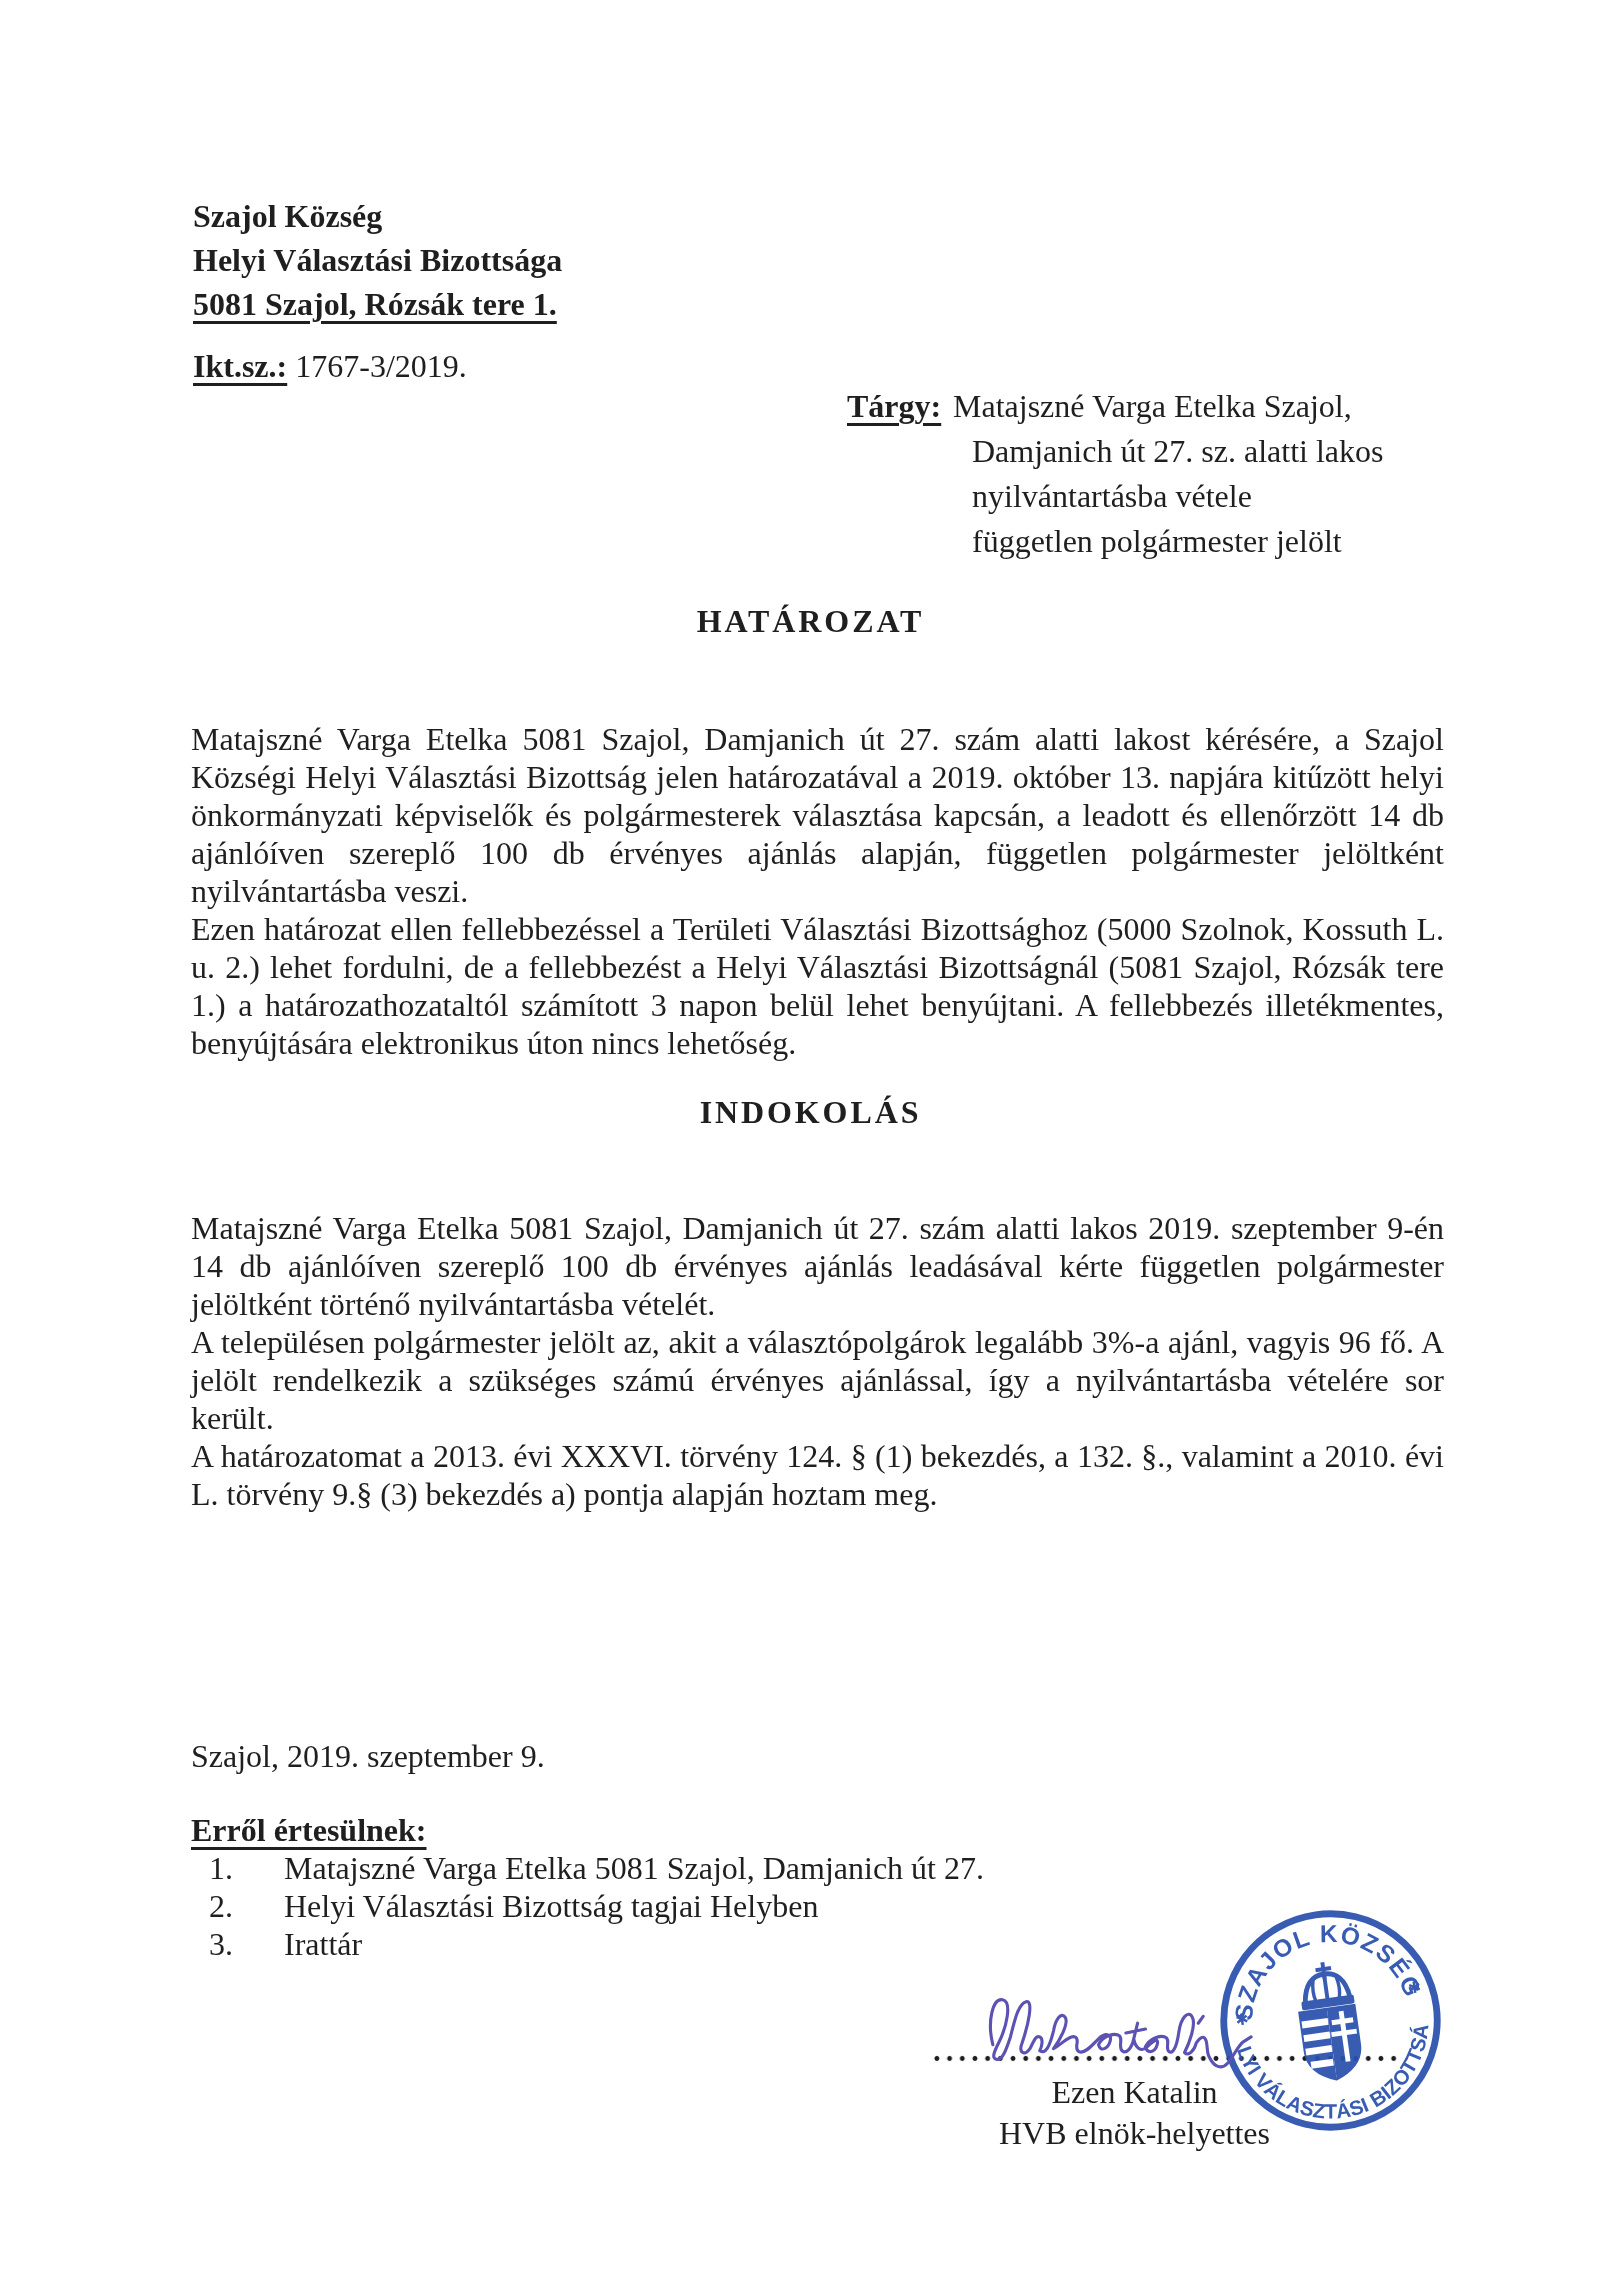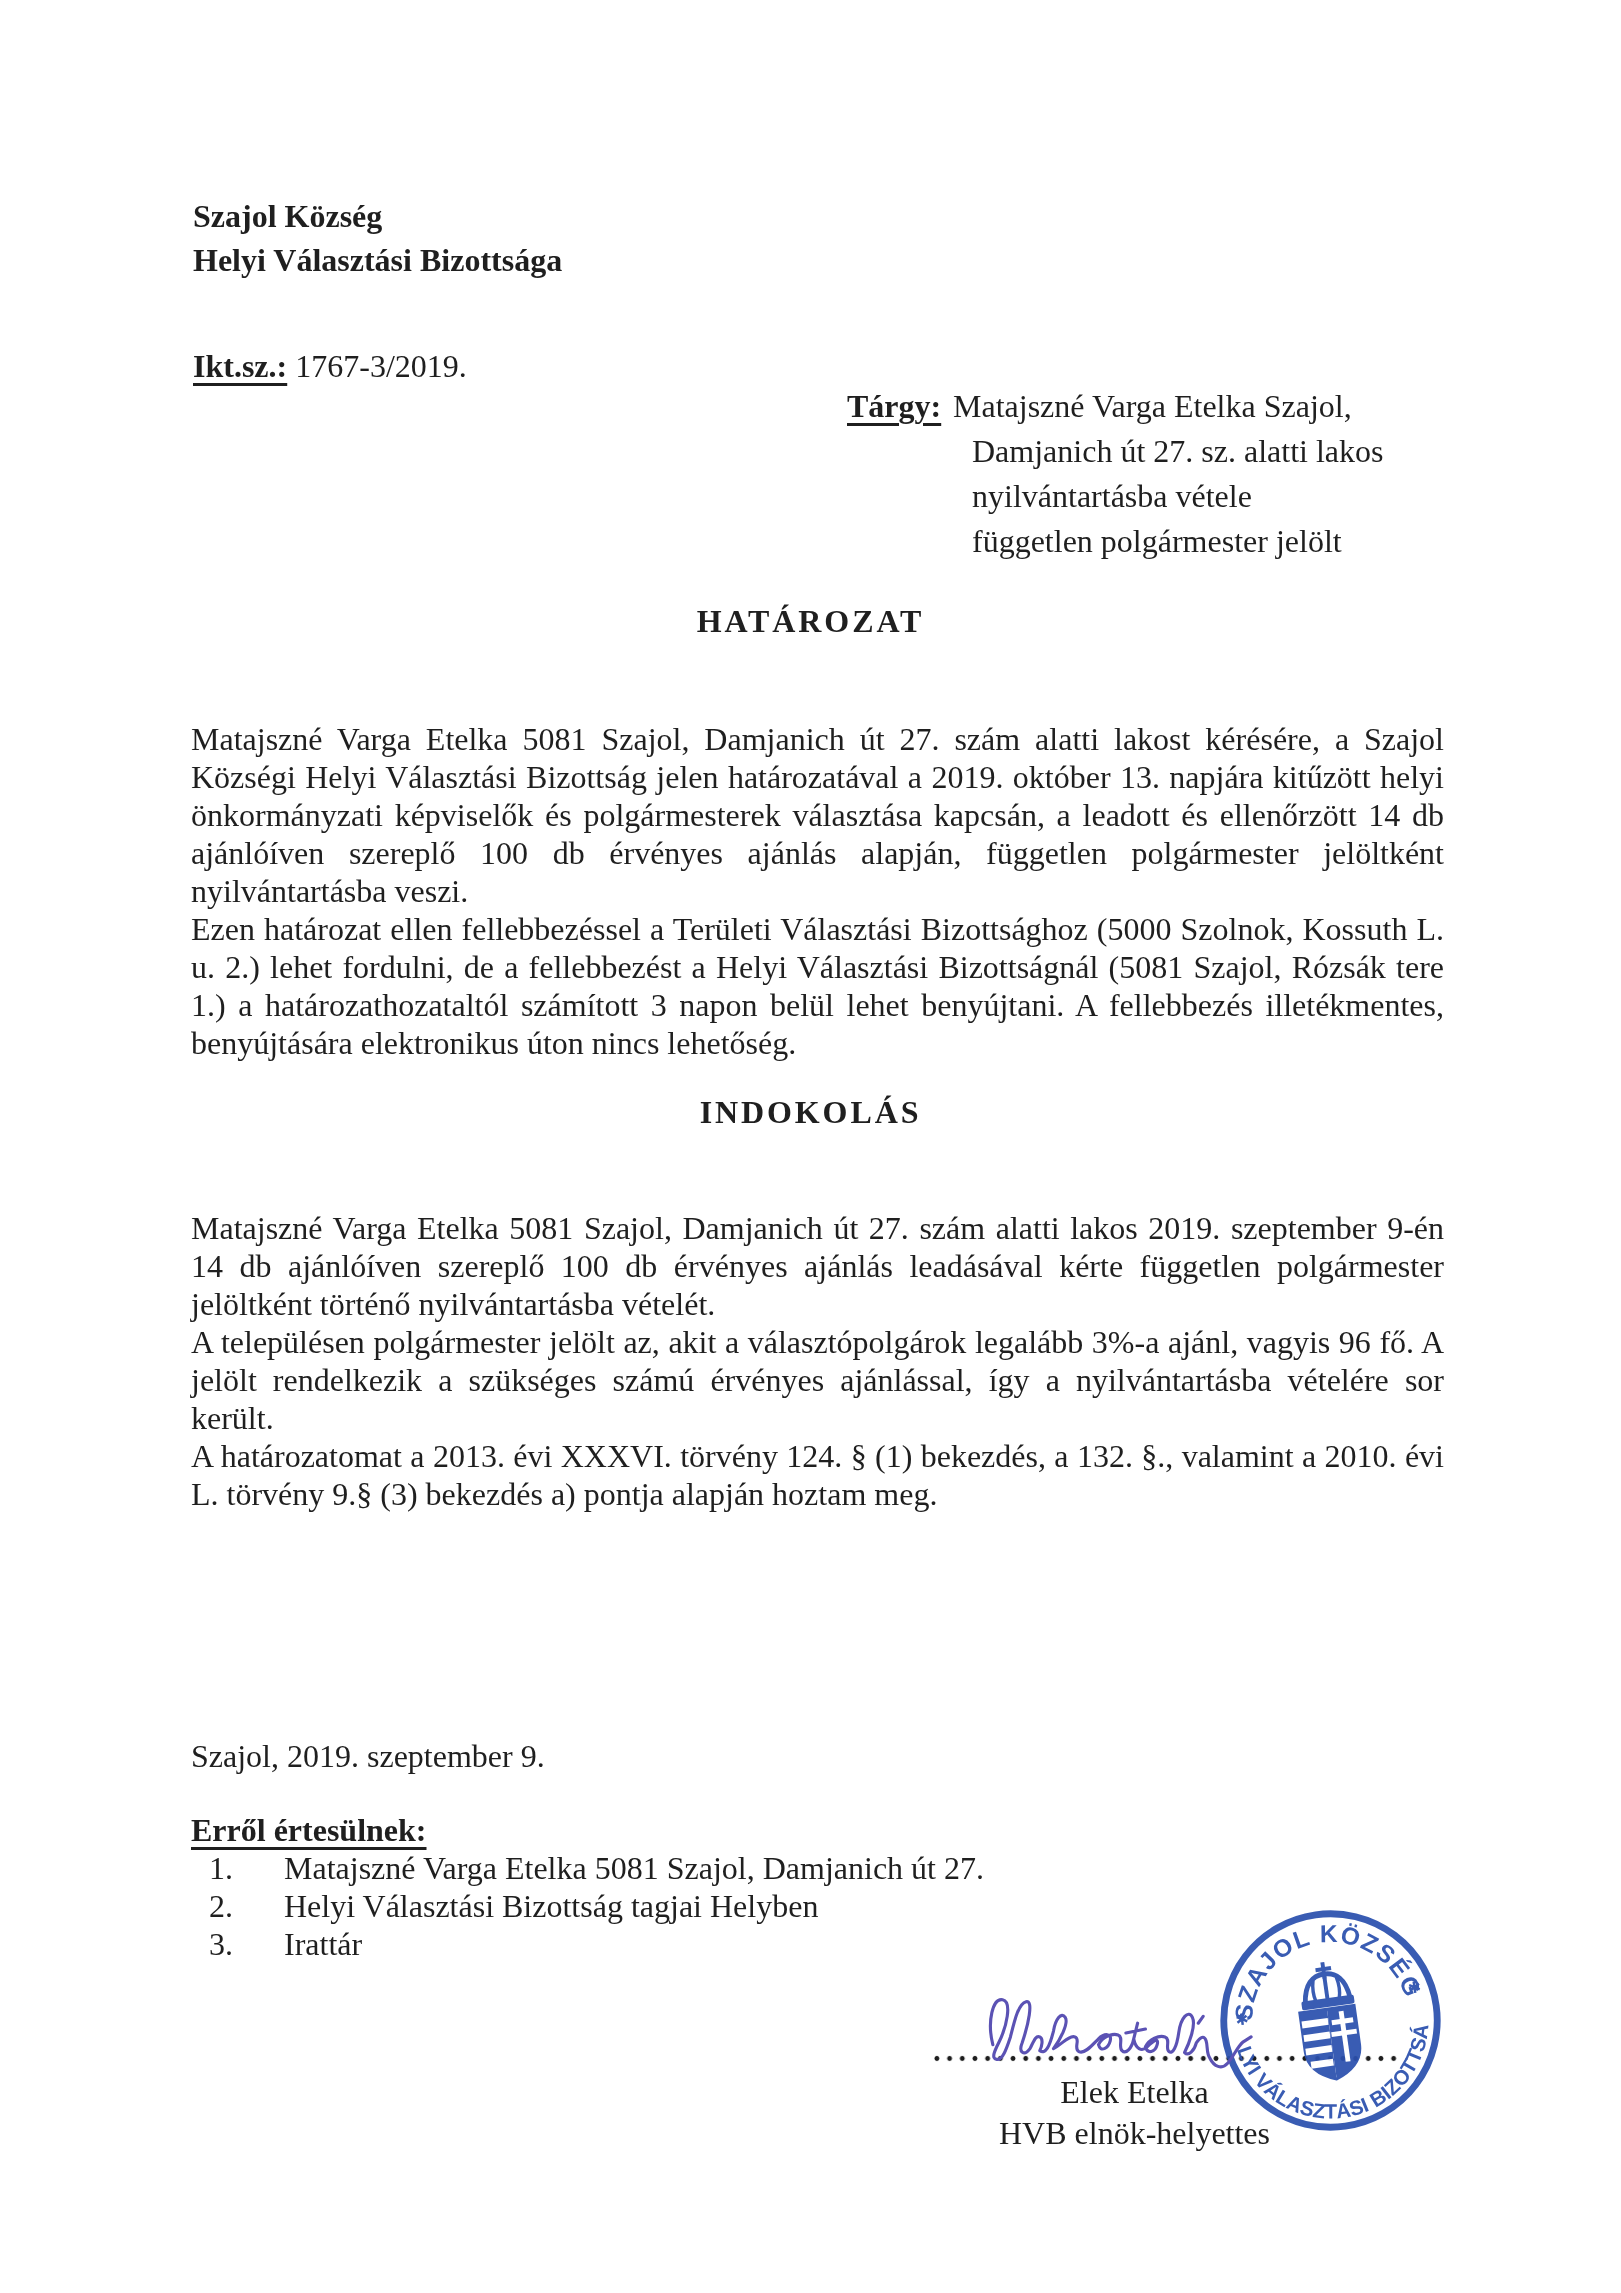--- a/index.html
+++ b/index.html
@@ -38,20 +38,21 @@
   .stamp-svg{left:1213px;top:1903px;z-index:4;opacity:0.93;}
 </style>
 </head>
 <body>
 
 <div class="page">
 
   <div class="abs header">
     <div>Szajol Község</div>
     <div>Helyi Választási Bizottsága</div>
+    <div class="ul">5081 Szajol, Rózsák tere 1.</div>
   </div>
 
   <div class="abs ref">
     <span class="b ul">Ikt.sz.:</span>
     <span>1767-3/2019.</span>
   </div>
 
   <div class="abs subject">
     <div>
       <span class="b ul subject-label">Tárgy:</span><span>Matajszné Varga Etelka Szajol,</span>
@@ -111,21 +112,21 @@
         M154,52 C156,62 162,66 168,60 C174,54 180,50 178,58 C176,66 168,68 166,60
         C170,52 180,48 186,50 C192,52 186,62 190,65
         C194,68 198,60 200,46 C202,30 210,22 214,30 C218,38 210,58 206,66
         C210,70 216,64 218,56 C222,50 226,48 228,54 C230,60 228,66 232,72
         C236,80 244,84 250,77 C256,70 260,60 266,55 L274,50
         M220,36 L225,29"></path>
     </g>
   </svg>
 
   <div class="abs name-block">
-    <div>Elek Etelka</div>
+    <div>Ezen Katalin</div>
     <div>HVB elnök-helyettes</div>
   </div>
 
   <svg class="abs stamp-svg" width="235" height="235" viewBox="0 0 240 240" style="font-size:33px">
     <g transform="rotate(-8 120 120)" fill="#2b50ae">
       <circle cx="120" cy="120" r="109" fill="none" stroke="#2b50ae" stroke-width="7"></circle>
       <defs>
         <path id="arcTop" d="M 40,120 A 80,80 0 0 1 200,120" fill="none"></path>
         <path id="arcBottom" d="M 21.5,137.4 A 100,100 0 0 0 218.5,137.4" fill="none"></path>
       </defs>

